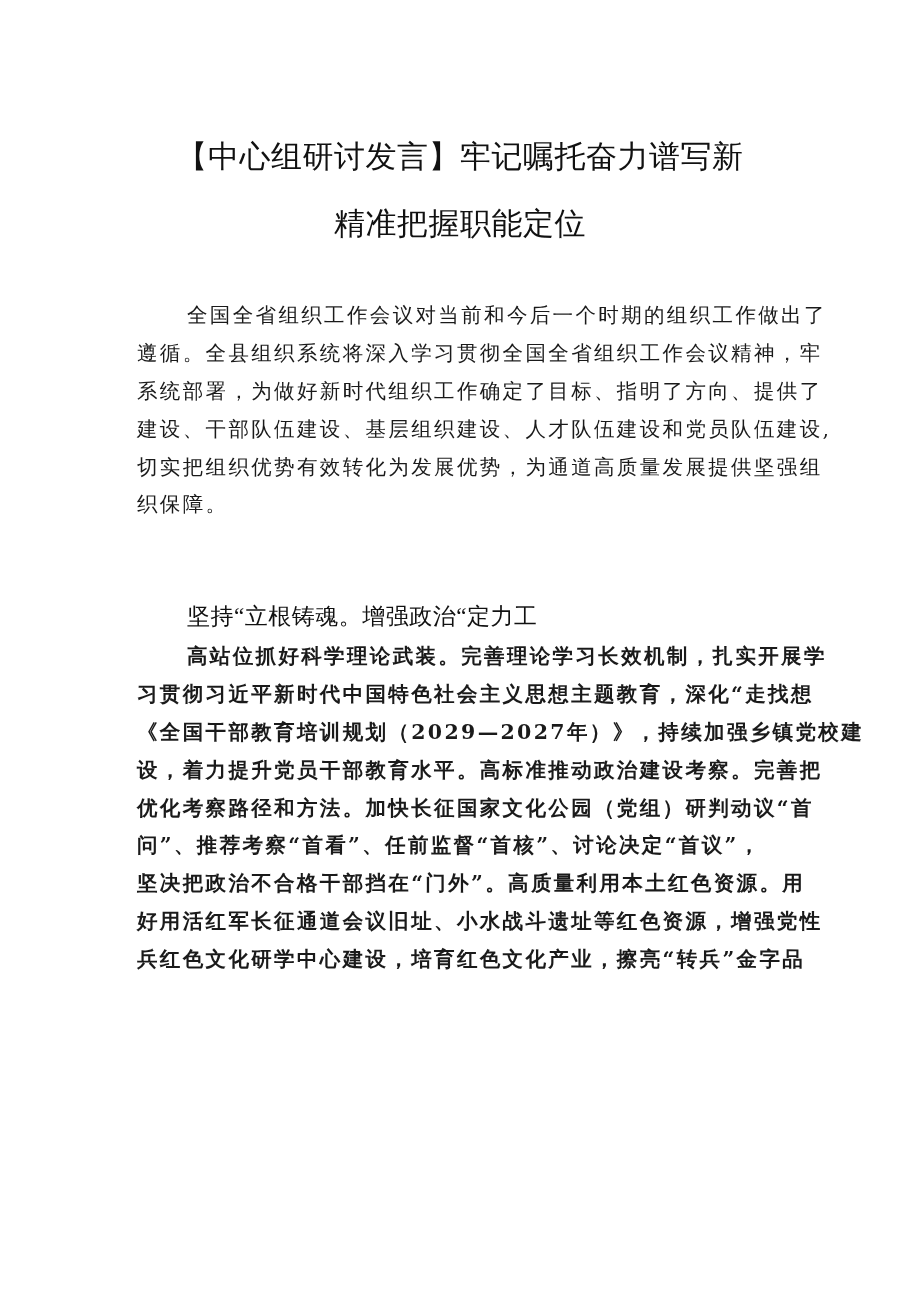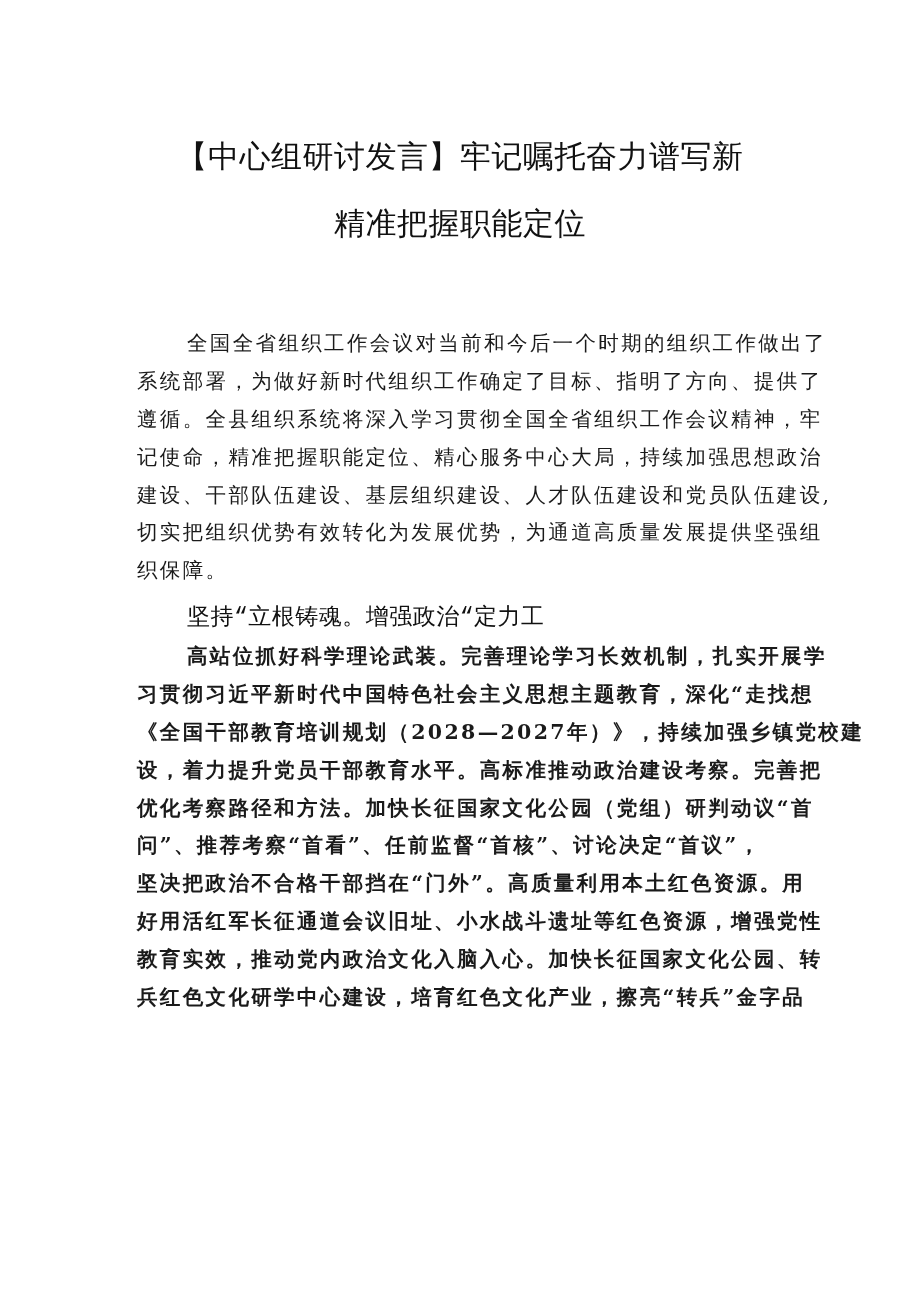--- a/index.html
+++ b/index.html
@@ -13,49 +13,47 @@
   .title.l2 { top: 195px; }
   .body {
     position: absolute; left: 137px; width: 660px;
     font-family: "DejaVu Serif", serif; font-size: 20.5px; line-height: 37.9px;
     letter-spacing: 2.35px; color: #1a1a1a; text-align: justify;
   }
   .line { display: block; white-space: nowrap; height: 37.9px; }
   .indent { padding-left: 50px; }
   .heading {
     position: absolute; left: 187px; top: 593px;
-    font-family: Liberation Mono, monospace; font-size: 23px; letter-spacing: 0.5px; color: #111;
+    font-family: Liberation Serif, serif; font-size: 23px; letter-spacing: 0.5px; color: #111;
   }
-  #p1 { top: 289px; margin-top: 28px; }
+  #p1 { top: 289px; }
   #p2 { top: 630px; font-weight: bold; }
 </style>
 </head>
 <body>
 
 <div class="page">
   <div class="title l1">【中心组研讨发言】牢记嘱托奋力谱写新</div>
   <div class="title l2">精准把握职能定位</div>
 
   <div class="body" id="p1">
     <span class="line indent">全国全省组织工作会议对当前和今后一个时期的组织工作做出了</span>
+    <span class="line">遵循。全县组织系统将深入学习贯彻全国全省组织工作会议精神，牢</span>
     <span class="line">系统部署，为做好新时代组织工作确定了目标、指明了方向、提供了</span>
-    <span class="line">遵循。全县组织系统将深入学习贯彻全国全省组织工作会议精神，牢</span>
-    <span class="line">记使命，精准把握职能定位、精心服务中心大局，持续加强思想政治</span>
     <span class="line">建设、干部队伍建设、基层组织建设、人才队伍建设和党员队伍建设,</span>
     <span class="line">切实把组织优势有效转化为发展优势，为通道高质量发展提供坚强组</span>
     <span class="line">织保障。</span>
   </div>
 
   <div class="heading">坚持“立根铸魂。增强政治“定力工</div>
 
   <div class="body" id="p2">
     <span class="line indent">高站位抓好科学理论武装。完善理论学习长效机制，扎实开展学</span>
     <span class="line">习贯彻习近平新时代中国特色社会主义思想主题教育，深化“走找想</span>
-    <span class="line">《全国干部教育培训规划（2028—2027年）》，持续加强乡镇党校建</span>
+    <span class="line">《全国干部教育培训规划（2029—2027年）》，持续加强乡镇党校建</span>
     <span class="line">设，着力提升党员干部教育水平。高标准推动政治建设考察。完善把</span>
     <span class="line">优化考察路径和方法。加快长征国家文化公园（党组）研判动议“首</span>
     <span class="line">问”、推荐考察“首看”、任前监督“首核”、讨论决定“首议”，</span>
     <span class="line">坚决把政治不合格干部挡在“门外”。高质量利用本土红色资源。用</span>
     <span class="line">好用活红军长征通道会议旧址、小水战斗遗址等红色资源，增强党性</span>
-    <span class="line">教育实效，推动党内政治文化入脑入心。加快长征国家文化公园、转</span>
     <span class="line">兵红色文化研学中心建设，培育红色文化产业，擦亮“转兵”金字品</span>
   </div>
 </div>
 
 </body></html>

